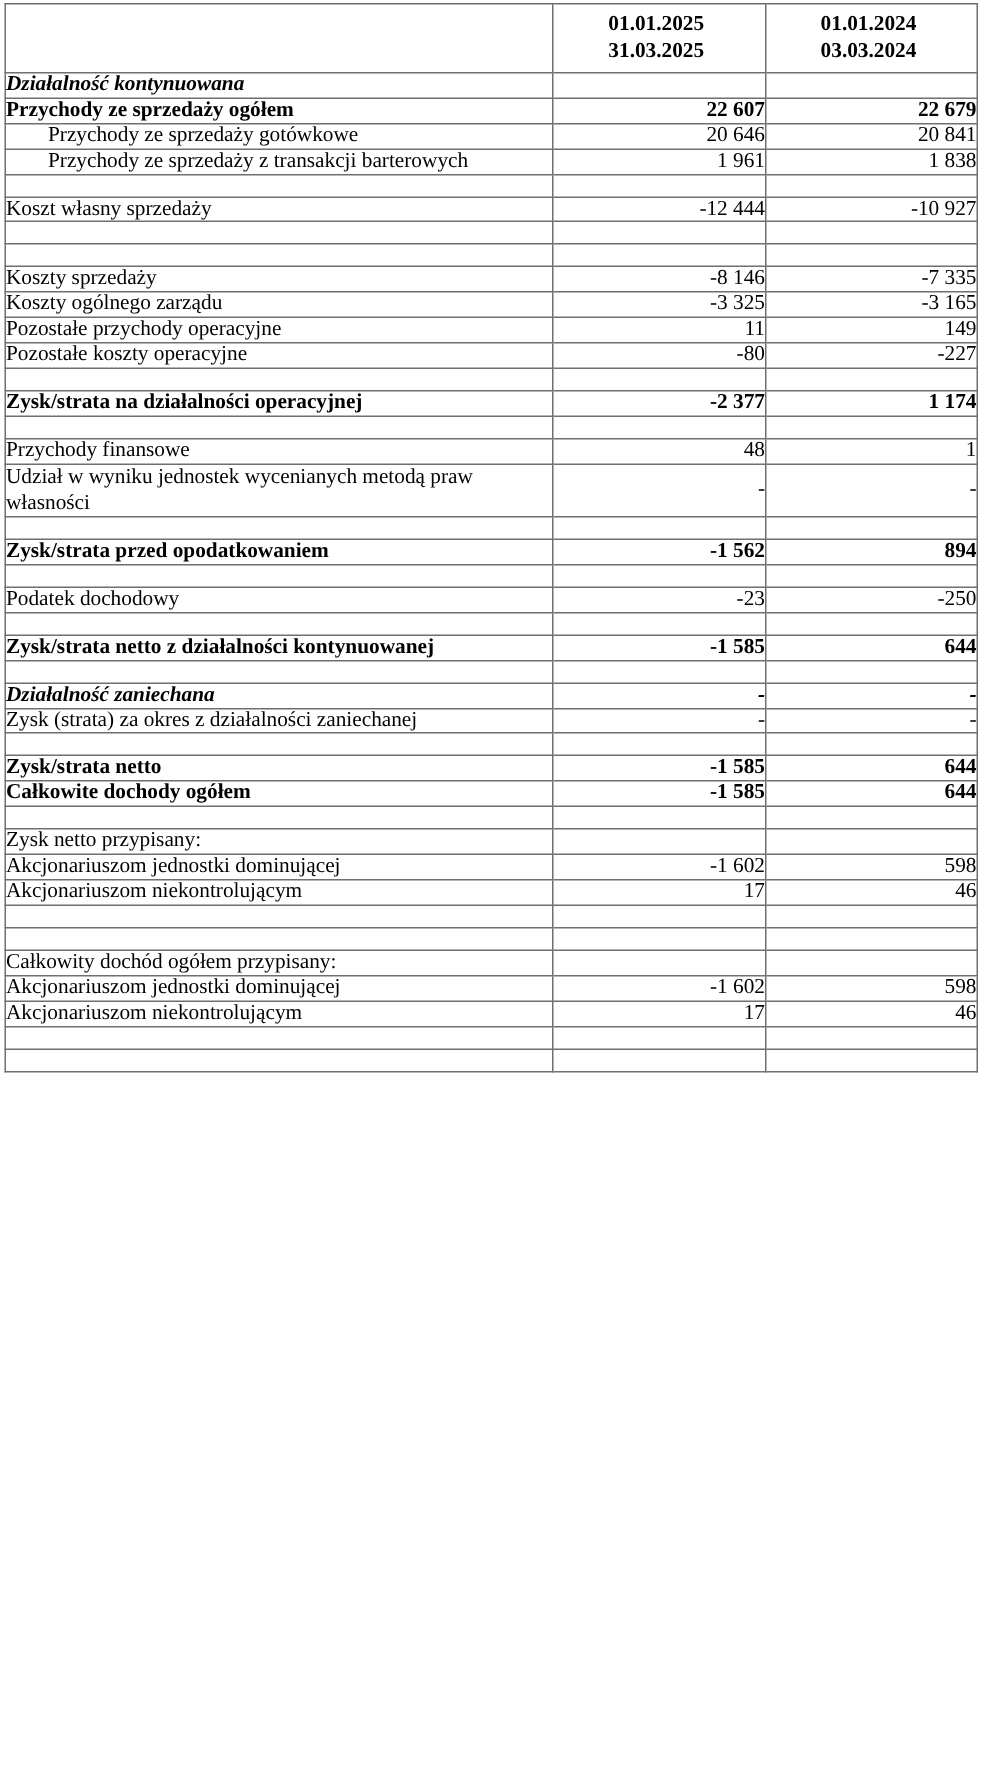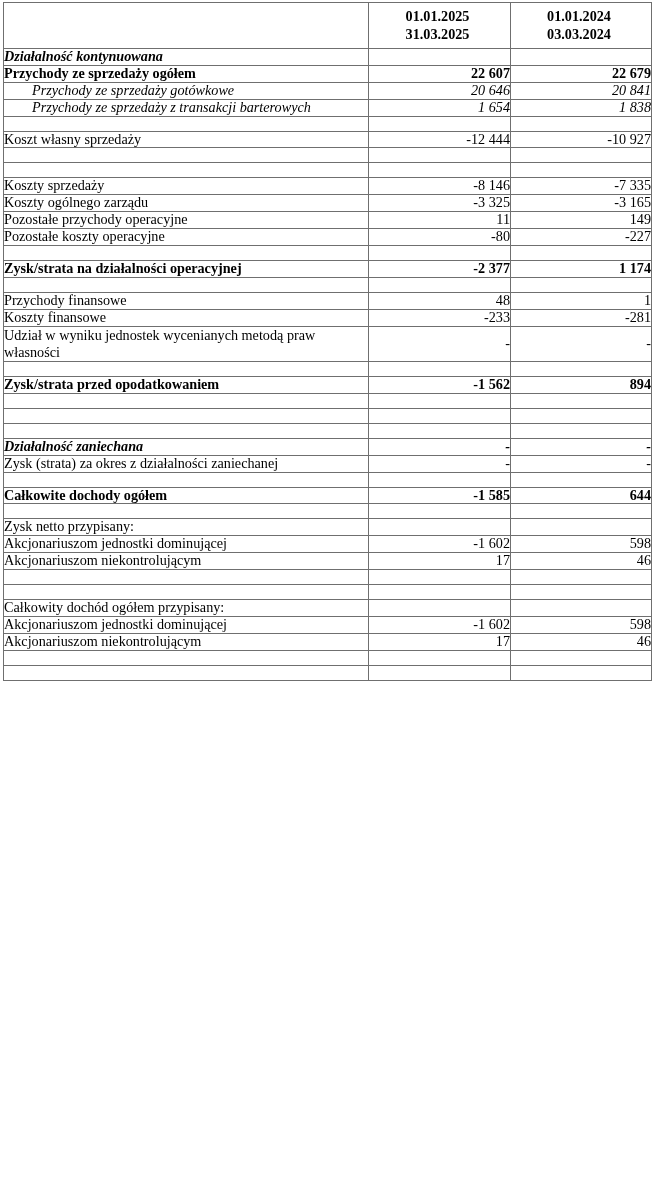--- a/index.html
+++ b/index.html
@@ -56,21 +56,21 @@
     text-align: center;
     padding-top: 4px;
     padding-bottom: 4px;
     line-height: 1.3;
   }
   tr.head td.label { text-align: left; }
   tr.head td.val { text-align: center; padding-right: 4px; margin-top: 29px; }
   .hdr-line { display: block; }
 
   tr.bold td { font-weight: bold; }
-  tr.italic td { font-style: italic; }
+  tr.italic td { }
   tr.bolditalic td { font-weight: bold; font-style: italic; }
   tr.indent td.label { padding-left: 28px; }
 
   tr.spacer td {
     height: 14px;
     padding-top: 0;
     padding-bottom: 0;
   }
   tr.tall td.label { line-height: 1.2; }
 </style>
@@ -106,21 +106,21 @@
           <td class="val">22 607</td>
           <td class="val">22 679</td>
         </tr>
         <tr class="italic indent">
           <td class="label">Przychody ze sprzedaży gotówkowe</td>
           <td class="val">20 646</td>
           <td class="val">20 841</td>
         </tr>
         <tr class="italic indent">
           <td class="label">Przychody ze sprzedaży z transakcji barterowych</td>
-          <td class="val">1 654</td>
+          <td class="val">1 961</td>
           <td class="val">1 838</td>
         </tr>
         <tr class="spacer">
           <td class="label"></td>
           <td class="val"></td>
           <td class="val"></td>
         </tr>
         <tr>
           <td class="label">Koszt własny sprzedaży</td>
           <td class="val">-12 444</td>
@@ -169,69 +169,79 @@
         <tr class="spacer">
           <td class="label"></td>
           <td class="val"></td>
           <td class="val"></td>
         </tr>
         <tr>
           <td class="label">Przychody finansowe</td>
           <td class="val">48</td>
           <td class="val">1</td>
         </tr>
-        <tr>
-          <td class="label">Koszty finansowe</td>
-          <td class="val">-233</td>
-          <td class="val">-281</td>
-        </tr>
         <tr class="tall">
           <td class="label">Udział w wyniku jednostek wycenianych metodą praw własności</td>
           <td class="val">-</td>
           <td class="val">-</td>
         </tr>
         <tr class="spacer">
           <td class="label"></td>
           <td class="val"></td>
           <td class="val"></td>
         </tr>
         <tr class="bold">
           <td class="label">Zysk/strata przed opodatkowaniem</td>
           <td class="val">-1 562</td>
           <td class="val">894</td>
         </tr>
         <tr class="spacer">
           <td class="label"></td>
           <td class="val"></td>
           <td class="val"></td>
         </tr>
-        <tr class="spacer">
-          <td class="label"></td>
-          <td class="val"></td>
-          <td class="val"></td>
+        <tr>
+          <td class="label">Podatek dochodowy</td>
+          <td class="val">-23</td>
+          <td class="val">-250</td>
+        </tr>
+        <tr class="spacer">
+          <td class="label"></td>
+          <td class="val"></td>
+          <td class="val"></td>
+        </tr>
+        <tr class="bold">
+          <td class="label">Zysk/strata netto z działalności kontynuowanej</td>
+          <td class="val">-1 585</td>
+          <td class="val">644</td>
         </tr>
         <tr class="spacer">
           <td class="label"></td>
           <td class="val"></td>
           <td class="val"></td>
         </tr>
         <tr class="bolditalic">
           <td class="label">Działalność zaniechana</td>
           <td class="val">-</td>
           <td class="val">-</td>
         </tr>
         <tr>
           <td class="label">Zysk (strata) za okres z działalności zaniechanej</td>
           <td class="val">-</td>
           <td class="val">-</td>
         </tr>
         <tr class="spacer">
           <td class="label"></td>
           <td class="val"></td>
           <td class="val"></td>
+        </tr>
+        <tr class="bold">
+          <td class="label">Zysk/strata netto</td>
+          <td class="val">-1 585</td>
+          <td class="val">644</td>
         </tr>
         <tr class="bold">
           <td class="label">Całkowite dochody ogółem</td>
           <td class="val">-1 585</td>
           <td class="val">644</td>
         </tr>
         <tr class="spacer">
           <td class="label"></td>
           <td class="val"></td>
           <td class="val"></td>

